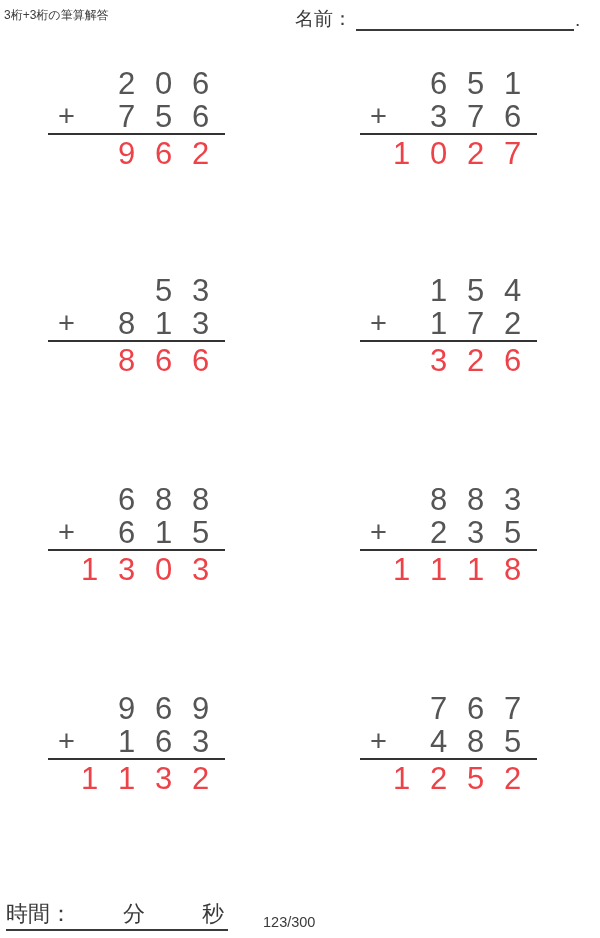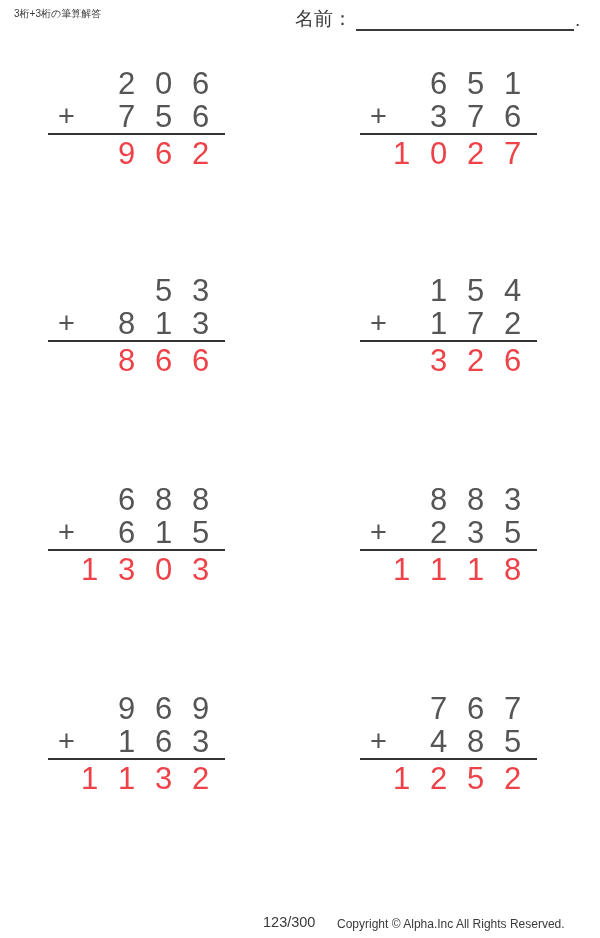--- a/index.html
+++ b/index.html
@@ -3,21 +3,21 @@
 <meta charset="utf-8">
 <style>
   html,body { margin:0; padding:0; background:#fff; }
   .page {
     position:relative; width:600px; height:938px; background:#ffffff;
     font-family:"Liberation Sans", sans-serif; overflow:hidden;
     --text:#3a3a3a; --operand:#555555; --answer:#ee4249; --line:#333333;
   }
 
   
-  .doc-title { position:absolute; left:14px; top:7px; font-size:10px; color:var(--text);text-align:center; }
+  .doc-title { position:absolute; left:4px; top:7px; font-size:12px; color:var(--text);text-align:center; }
   .name-area { position:absolute; left:295px; top:5px; display:flex; align-items:flex-end; height:26px; }
   .name-label { font-size:19px; line-height:25px; color:var(--text); }
   .name-line { display:inline-block; width:218px; height:4px; border-bottom:2px solid var(--text); margin-left:4px; }
   .name-period { font-size:19px; line-height:23px; color:var(--text); margin-left:1px; }
 
   
   .problem { position:absolute; width:177px; }
   .num-row { display:flex; justify-content:flex-end; padding-right:6px; height:26px; }
   .digit { width:37px; text-align:center; font-size:31px; line-height:27px; }
   .op1 { margin-bottom:7px; color:var(--operand); }
@@ -207,17 +207,21 @@
     <div class="rule"></div>
     <div class="num-row ans">
           <span class="digit">1</span>
           <span class="digit">2</span>
           <span class="digit">5</span>
           <span class="digit">2</span>
         </div>
   </div>
 </div>
 
+  <div class="time-area">
+    <span>時間：</span>
+    <span class="unit-min">分</span>
+    <span class="unit-sec">秒</span>
+  </div>
 
   <div class="page-number">123/300</div>
-  <div class="copyright">Copyright © Alpha.Inc All Rights Reserved.</div>
 
 </div>
 
 </body></html>

